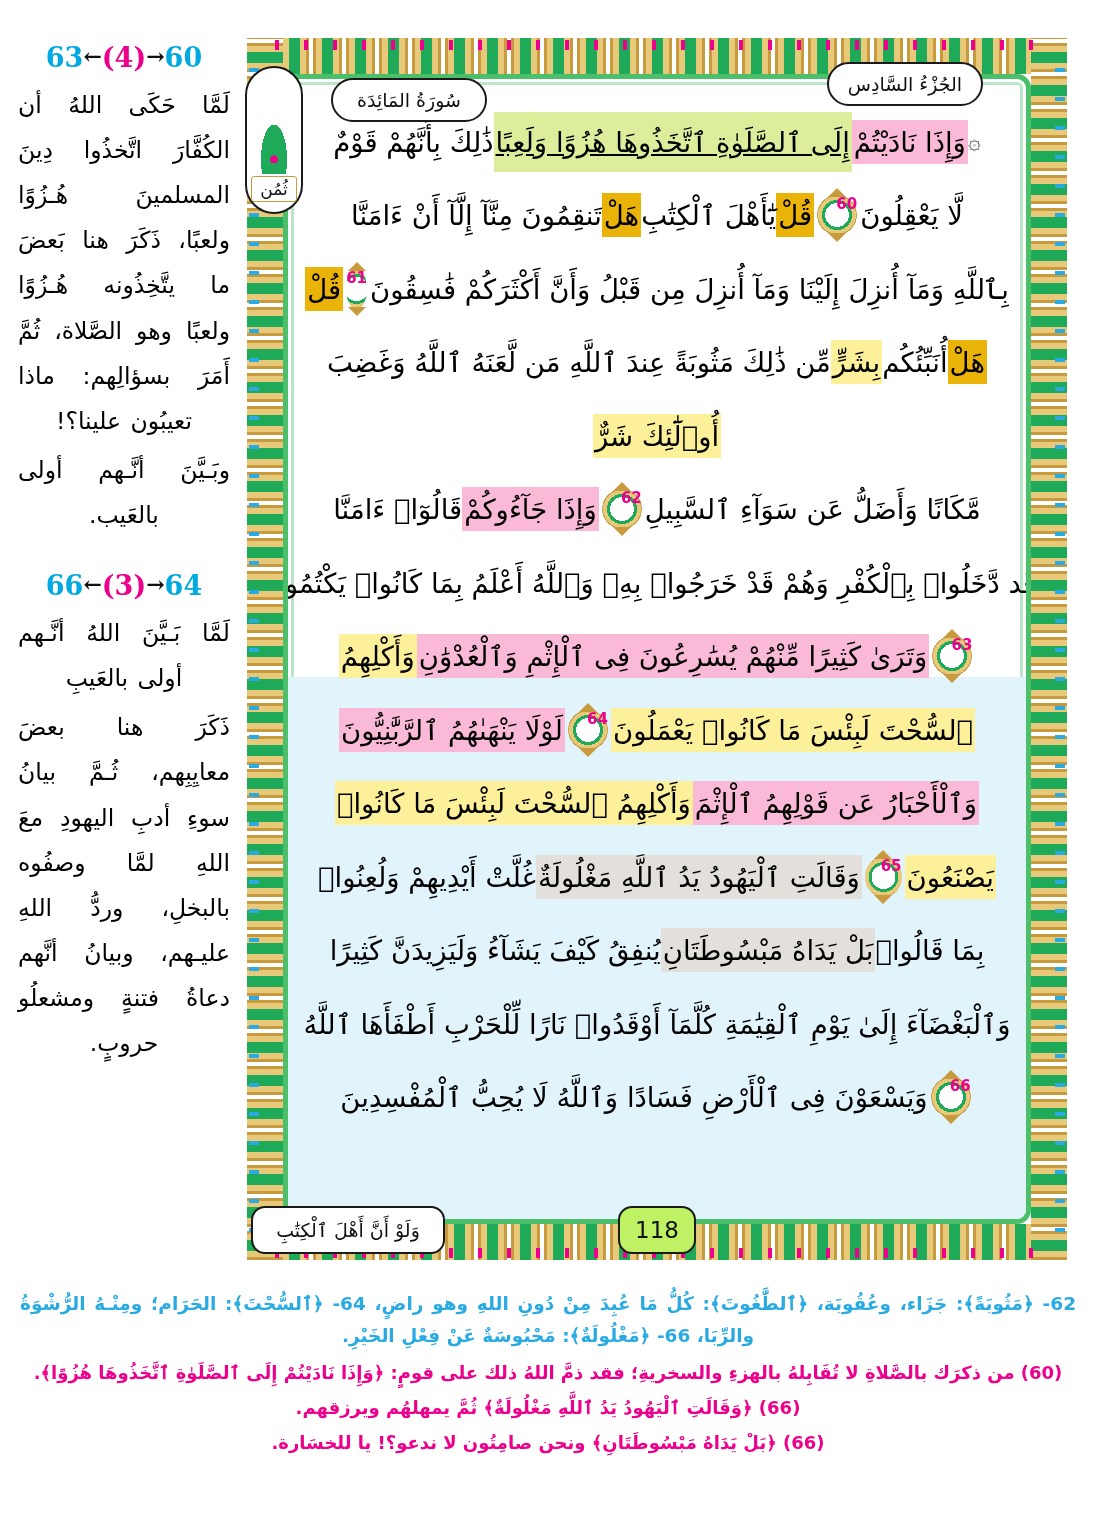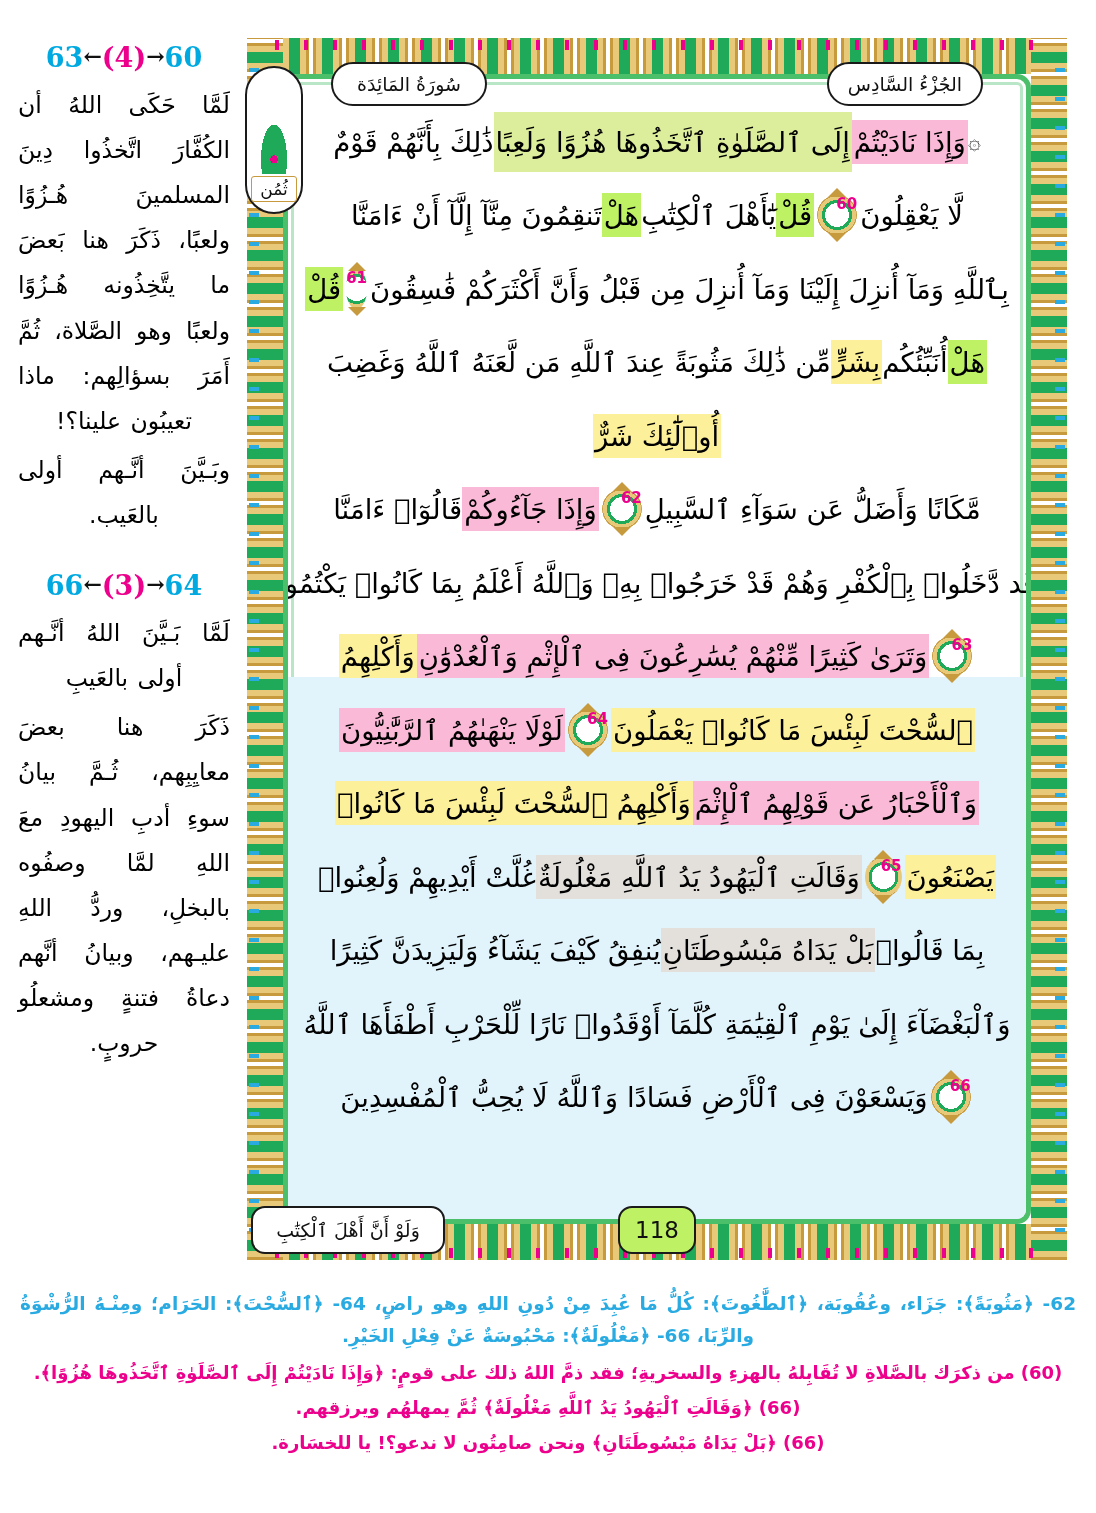--- a/index.html
+++ b/index.html
@@ -143,21 +143,21 @@
     z-index: 12;
     padding: 0 10px;
   }
   .cartouche span {
     font-family: "DejaVu Sans", "Liberation Sans", sans-serif;
     font-size: 19px;
     color: #111;
     white-space: nowrap;
     direction: rtl;
   }
-  .cart-surah { left: 84px;  top: 24px; width: 132px; }
+  .cart-surah { left: 84px;  top: 40px; width: 132px; }
   .cart-juz   { right: 84px; top: 24px; width: 132px; }
 
   
   .thumun {
     position: absolute;
     left: -2px;
     top: 28px;
     width: 58px;
     height: 148px;
     background: #ffffff;
@@ -237,22 +237,22 @@
     justify-content: center;
     white-space: nowrap;
     font-family: "DejaVu Sans", "Liberation Sans", sans-serif;
     font-size: 27.5px;
     color: #000;
     letter-spacing: -0.2px;
   }
   .qline > span { display: inline-block; }
   
   .hl-pink   { background: #fbb9d8; padding: 6px 2px; }
-  .hl-green  { background: #dcee9c; padding: 14px 2px; }
-  .hl-blue   { background: #bef264; padding: 6px 2px; }
+  .hl-green  { background: #dcee9c; padding: 14px 2px; text-decoration: underline; }
+  .hl-blue   { background: #eab308; padding: 6px 2px; }
   .hl-yellow { background: #fcf09a; padding: 6px 2px; }
   .hl-gray   { background: #e3e0dc; padding: 6px 2px; }
 
   
   .shade-blue {
     position: absolute;
     left: 0; right: 0;
     background: #e2f4fb;
     z-index: 0;
   }

